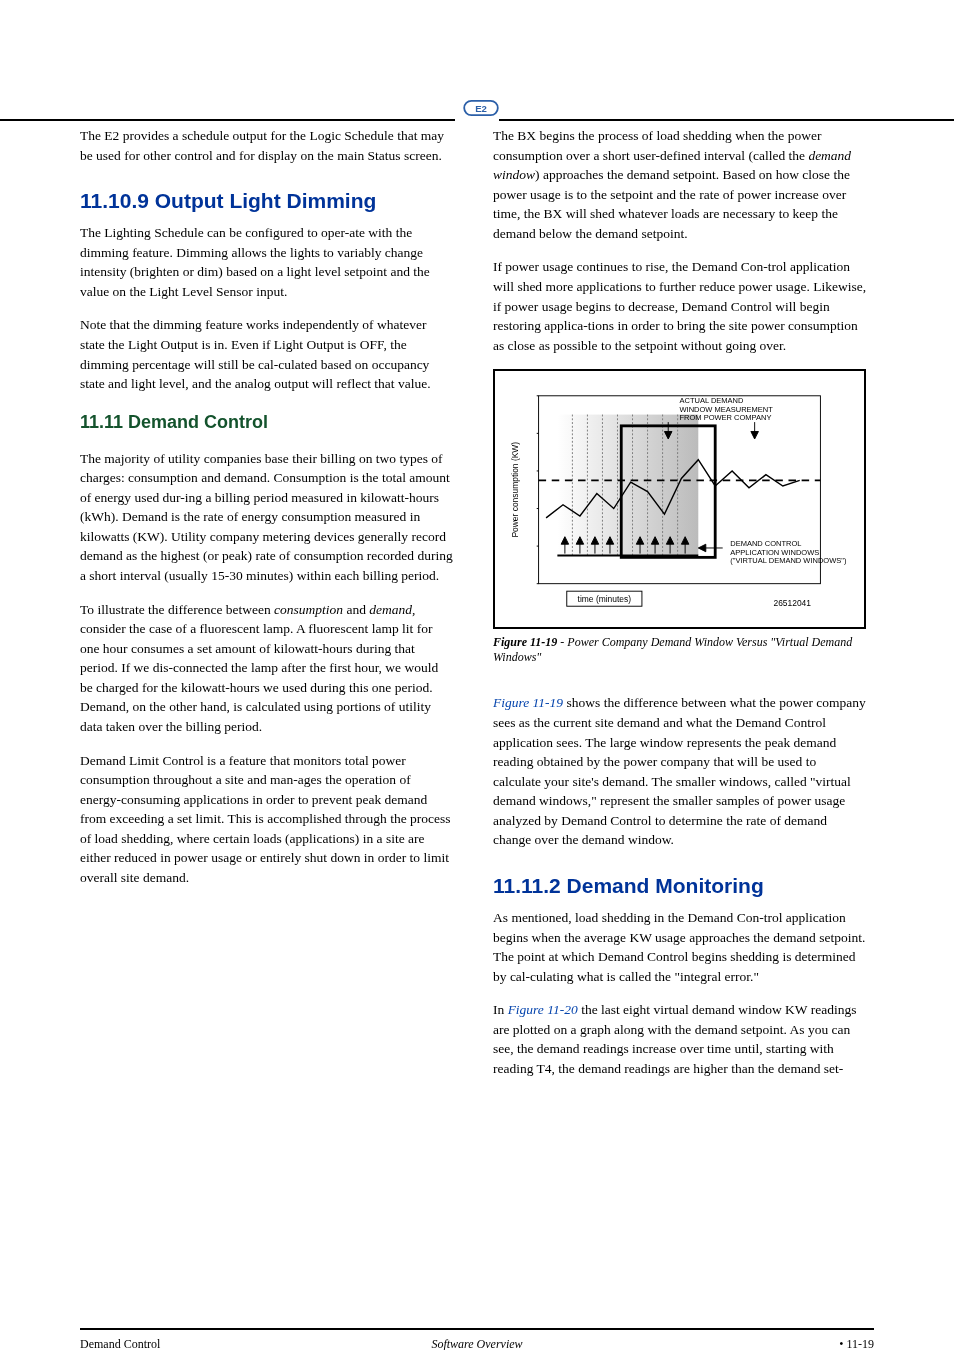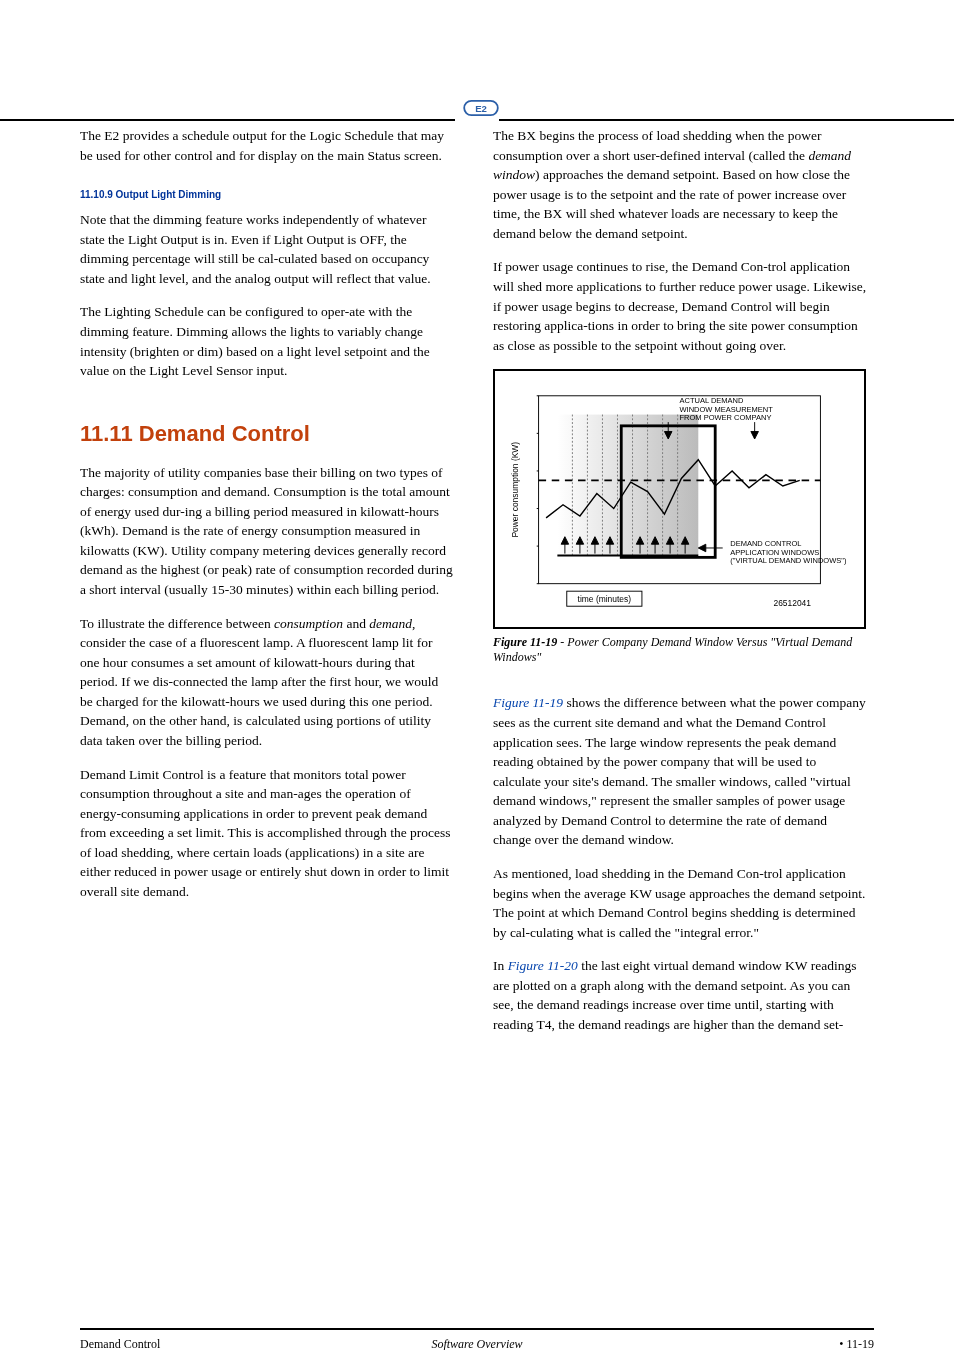--- a/index.html
+++ b/index.html
@@ -51,30 +51,30 @@
   .para {
     font-size: 13.5px;
     line-height: 1.45;
     margin: 0 0 14px 0;
     text-align: left;
   }
   .h3 {
     font-family: Arial, Helvetica, sans-serif;
     font-weight: 700;
     color: #003399;
-    font-size: 10px;
+    font-size: 21px;
     margin: 24px 0 10px 0;
     break-after: avoid;
   }
   .h2 {
     font-family: Arial, Helvetica, sans-serif;
     font-weight: 700;
-    color: #c2410c;
-    font-size: 22px;
-    margin: 40px 0 16px 0;
+    color: #14532d;
+    font-size: 18px;
+    margin: 18px 0 16px 0;
     break-before: column;
   }
   .h2.nobreak {
     break-before: auto;
   }
   .italic { font-style: italic; }
   .bold { font-weight: 700; }
   .figure-box {
     border: 2px solid #000;
     width: 100%;
@@ -141,22 +141,22 @@
     </div>
     <div class="hdr-rule"></div>
   </div>
 
   <div class="content body-block">
     <div class="two-col" style="height:1020px;">
 
       <p class="para">The E2 provides a schedule output for the Logic Schedule that may be used for other control and for display on the main Status screen.</p>
 
       <div class="h3">11.10.9  Output Light Dimming</div>
+      <p class="para">The Lighting Schedule can be configured to oper-ate with the dimming feature. Dimming allows the lights to variably change intensity (brighten or dim) based on a light level setpoint and the value on the Light Level Sensor input.</p>
       <p class="para">Note that the dimming feature works independently of whatever state the Light Output is in. Even if Light Output is OFF, the dimming percentage will still be cal-culated based on occupancy state and light level, and the analog output will reflect that value.</p>
-      <p class="para">The Lighting Schedule can be configured to oper-ate with the dimming feature. Dimming allows the lights to variably change intensity (brighten or dim) based on a light level setpoint and the value on the Light Level Sensor input.</p>
 
       <div class="h2 nobreak">11.11 Demand Control</div>
 
       <p class="para">The majority of utility companies base their billing on two types of charges: consumption and demand. Consumption is the total amount of energy used dur-ing a billing period measured in kilowatt-hours (kWh). Demand is the rate of energy consumption measured in kilowatts (KW). Utility company metering devices generally record demand as the highest (or peak) rate of consumption recorded during a short interval (usually 15-30 minutes) within each billing period.</p>
 
       <p class="para">
         <span>To illustrate the difference between </span><span class="italic">consumption</span><span> and </span><span class="italic">demand</span><span>, consider the case of a fluorescent lamp. A fluorescent lamp lit for one hour consumes a set amount of kilowatt-hours during that period. If we dis-connected the lamp after the first hour, we would be charged for the kilowatt-hours we used during this one period. Demand, on the other hand, is calculated using portions of utility data taken over the billing period.</span>
       </p>
 
       <p class="para">Demand Limit Control is a feature that monitors total power consumption throughout a site and man-ages the operation of energy-consuming applications in order to prevent peak demand from exceeding a set limit. This is accomplished through the process of load shedding, where certain loads (applications) in a site are either reduced in power usage or entirely shut down in order to limit overall site demand.</p>
@@ -255,20 +255,21 @@
         </svg>
       </div>
       <div class="fig-caption">
         <span class="bold">Figure 11-19</span><span> - Power Company Demand Window Versus "Virtual Demand Windows"</span>
       </div>
 
       <p class="para">
         <span class="italic link-blue">Figure 11-19</span><span> shows the difference between what the power company sees as the current site demand and what the Demand Control application sees. The large window represents the peak demand reading obtained by the power company that will be used to calculate your site's demand. The smaller windows, called "virtual demand windows," represent the smaller samples of power usage analyzed by Demand Control to determine the rate of demand change over the demand window.</span>
       </p>
 
+      <div class="h3">11.11.2  Demand Monitoring</div>
 
       <p class="para">As mentioned, load shedding in the Demand Con-trol application begins when the average KW usage approaches the demand setpoint. The point at which Demand Control begins shedding is determined by cal-culating what is called the "integral error."</p>
 
       <p class="para">
         <span>In </span><span class="italic link-blue">Figure 11-20</span><span> the last eight virtual demand window KW readings are plotted on a graph along with the demand setpoint. As you can see, the demand readings increase over time until, starting with reading T4, the demand readings are higher than the demand set-</span>
       </p>
 
     </div>
   </div>
 

